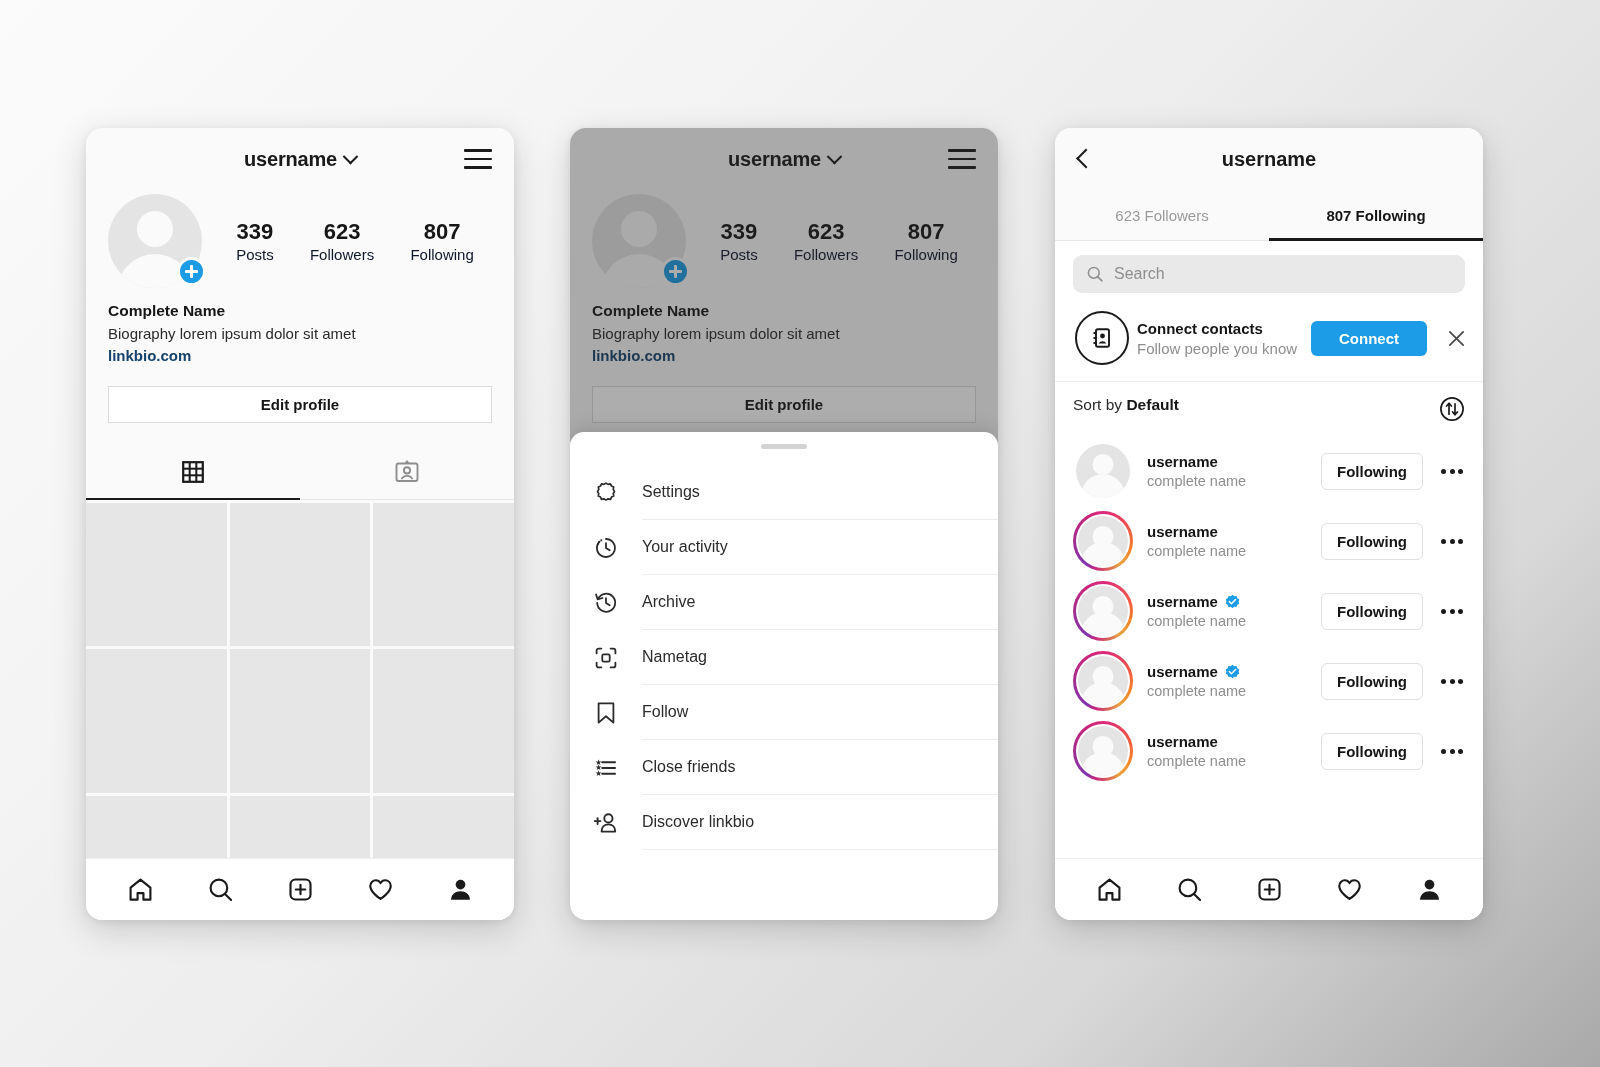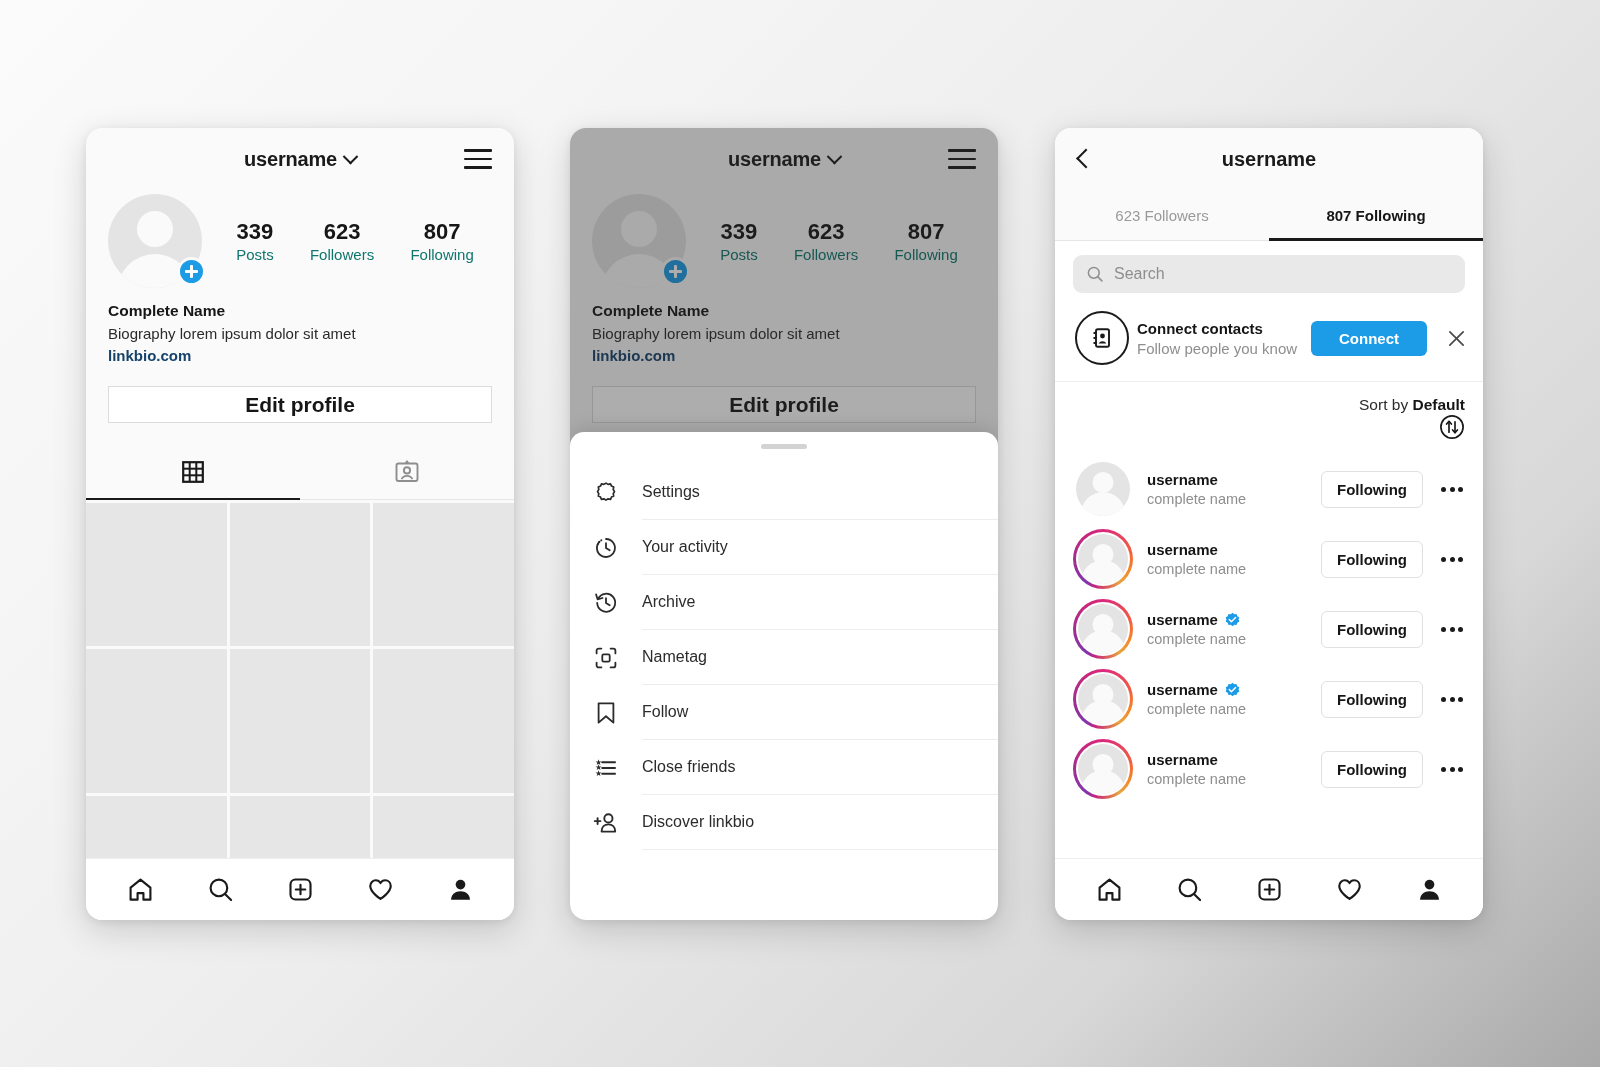--- a/index.html
+++ b/index.html
@@ -75,32 +75,32 @@
   }
   .plus-badge::before, .plus-badge::after {
     content:''; position: absolute; background: #fff; border-radius: 1px;
   }
   .plus-badge::before { width: 13px; height: 2.6px; }
   .plus-badge::after  { width: 2.6px; height: 13px; }
 
   .stats { display: flex; flex: 1; justify-content: space-around; padding-left: 6px; }
   .stat { text-align: center; }
   .stat .num { font-size: 22px; font-weight: bold; color: #161616; line-height: 1.15; }
-  .stat .lbl { font-size: 15px; color: #0f766e; margin-top: 2px; }
+  .stat .lbl { font-size: 15px; color: #0f172a; margin-top: 2px; }
 
   .bio { padding: 14px 22px 0 22px; }
   .bio .name { font-size: 15.5px; font-weight: bold; color: #161616; }
   .bio .desc { font-size: 15px; color: #2b2b2b; margin-top: 5px; }
   .bio .link { font-size: 15px; font-weight: bold; color: #16436c; margin-top: 5px; }
 
   .edit-btn {
     margin: 22px 22px 0 22px;
     height: 37px; border: 1px solid #dcdcdc; border-radius: 0;
     background: #fff; display: flex; align-items: center; justify-content: center;
-    font-size: 21px; font-weight: bold; color: #161616; cursor: pointer;
+    font-size: 15px; font-weight: bold; color: #161616; cursor: pointer;
   }
 
   .tabs-row { display: flex; margin-top: 22px; border-bottom: 1px solid #e6e6e6; }
   .tab-cell {
     flex: 1; height: 54px; display: flex; align-items: center; justify-content: center;
     position: relative; cursor: pointer;
   }
   .tab-cell.active::after {
     content:''; position: absolute; left: 0; right: 0; bottom: -1px; height: 2.5px; background: #1a1a1a;
   }
@@ -183,22 +183,22 @@
   .connect-txt { flex: 1; }
   .connect-txt .t1 { font-size: 15px; font-weight: bold; color: #161616; }
   .connect-txt .t2 { font-size: 15px; color: #8e8e8e; margin-top: 3px; }
   .connect-btn {
     background: #1c9be6; color: #fff; font-size: 15px; font-weight: bold;
     border-radius: 6px; padding: 9px 28px; cursor: pointer;
   }
   .close-x { width: 22px; display:flex; align-items:center; justify-content:center; margin-left: 10px; cursor:pointer; }
 
   .sort-row {
-    display: flex; align-items: flex-end; justify-content: space-between;
-    padding: 14px 18px 10px 18px; background:#fff;flex-direction:column;
+    display: flex; align-items: flex-start; justify-content: space-between;
+    padding: 14px 18px 10px 18px; background:#fff;
   }
   .sort-row .st { font-size: 15.5px; color: #2b2b2b; }
   .sort-row .st b { color: #161616; }
 
   .user-row { display: flex; align-items: center; gap: 14px; padding: 5px 16px 5px 18px; background:#fff; }
   .ring {
     width: 60px; height: 60px; border-radius: 50%; flex: 0 0 60px;
     padding: 2.6px; display:flex; align-items:center; justify-content:center;
   }
   .ring.story { background: conic-gradient(from 215deg, #8134af 0deg, #9b2f94 45deg, #c9267b 110deg, #dd2a7b 150deg, #f15b41 215deg, #f58529 255deg, #e8a33d 290deg, #c9267b 340deg, #8134af 360deg); }

